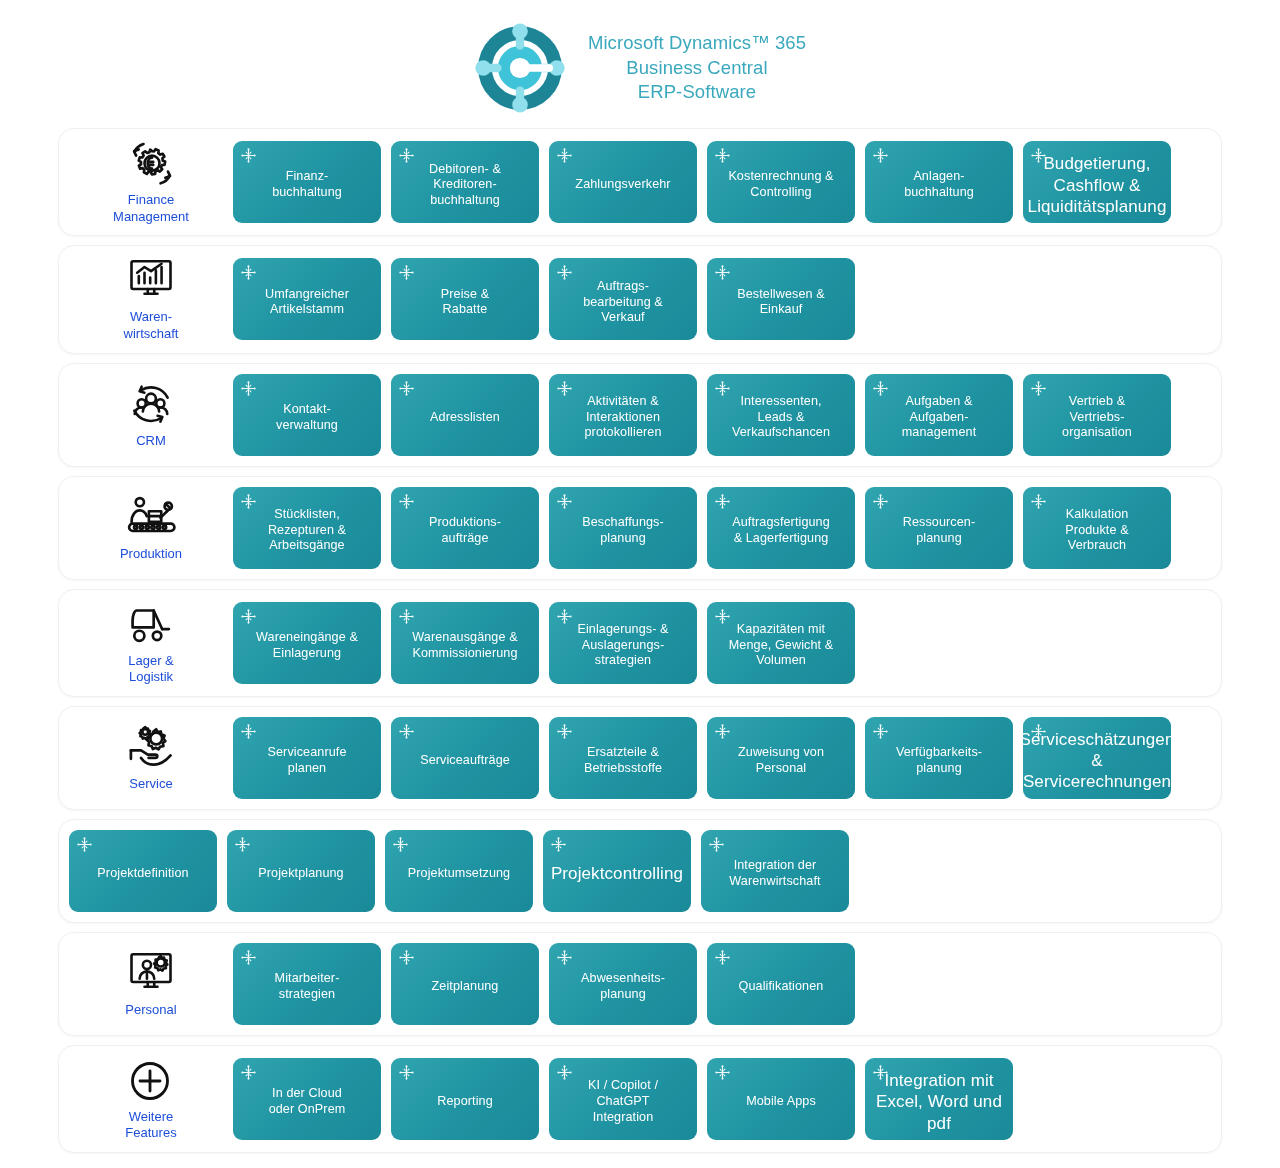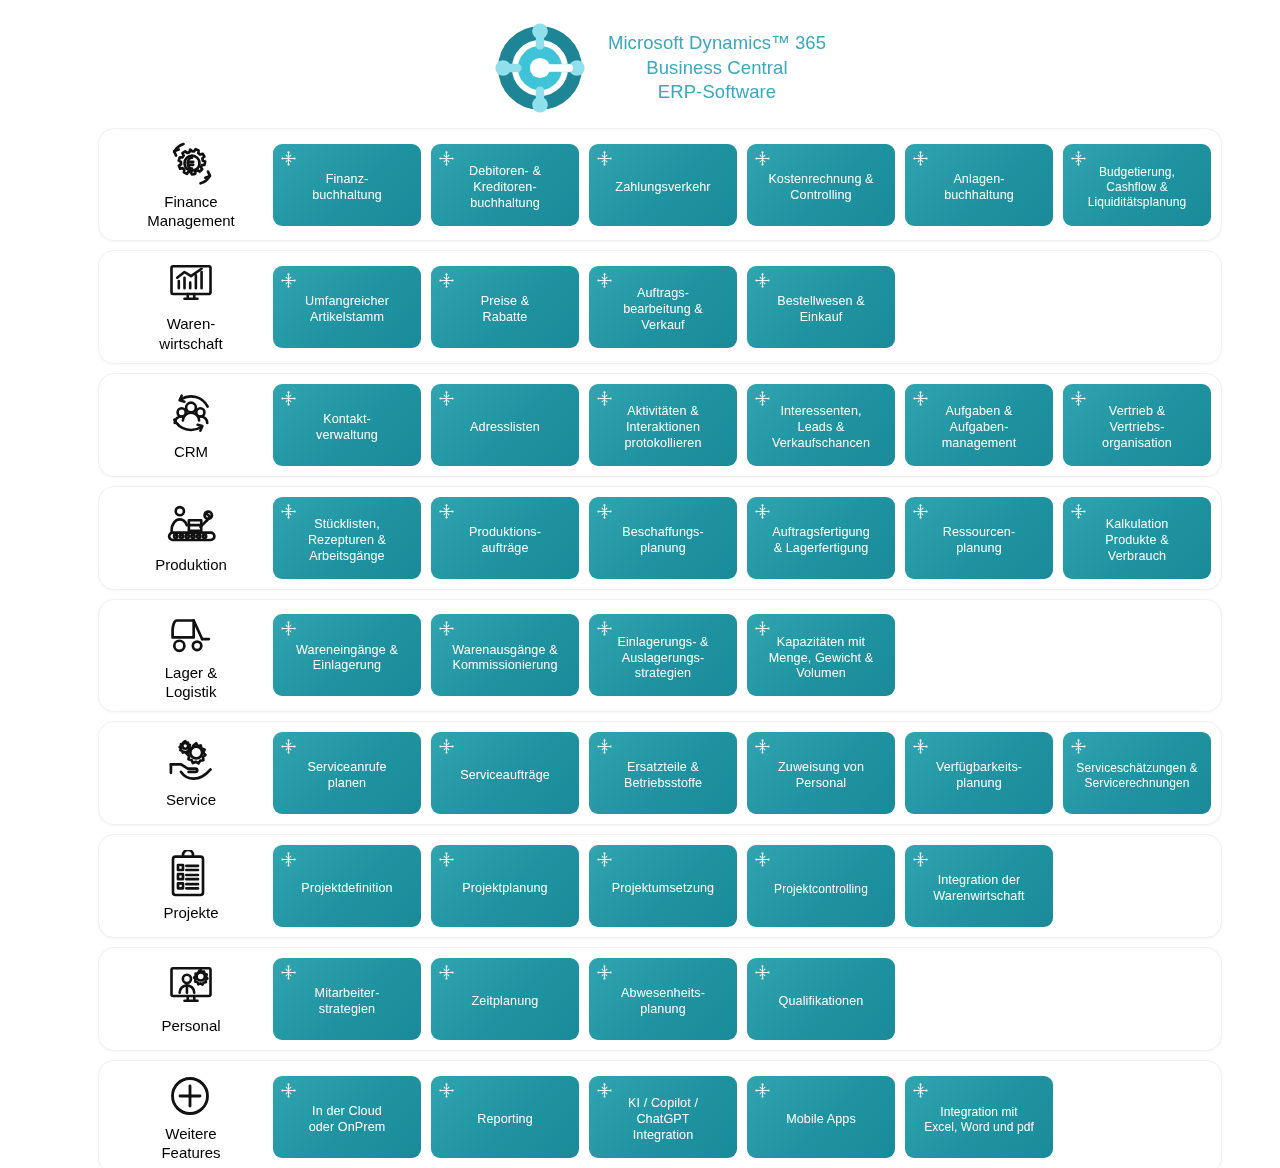--- a/index.html
+++ b/index.html
@@ -3,21 +3,21 @@
 <meta charset="utf-8">
 <style>
   * { box-sizing: border-box; }
   html, body {
     margin: 0; padding: 0;
     width: 1280px; height: 1168px;
     background: #ffffff;
     font-family: "Liberation Sans", sans-serif;
     -webkit-font-smoothing: antialiased;
   }
-  .page { width: 1280px; height: 1168px; position: relative; overflow: hidden; background:#fff;padding-left:40px; }
+  .page { width: 1280px; height: 1168px; position: relative; overflow: hidden; background:#fff; }
 
   
   .header {
     display: flex; align-items: center; justify-content: center;
     gap: 22px;
     padding-top: 22px; padding-bottom: 14px;
   }
   .logo { width: 92px; height: 92px; flex: 0 0 92px; }
   .brand {
     color: #3aa8bd;
@@ -46,22 +46,22 @@
     width: 164px;
     flex: 0 0 164px;
     display: flex;
     flex-direction: column;
     align-items: center;
     justify-content: center;
     gap: 5px;
   }
   .cat-icon { width: 52px; height: 48px; display:block; }
   .cat-label {
-    font-size: 15px;
-    color: #000000;
+    font-size: 13px;
+    color: #1d4ed8;
     line-height: 1.28;
     text-align: center;
     font-weight: 400;
     white-space: pre-line;
   }
 
   .tiles { display: flex; gap: 10px; flex: 1 1 auto; }
   .tile {
     position: relative;
     flex: 0 0 148px;
@@ -76,21 +76,21 @@
   }
   .tile-label {
     color: #ffffff;
     font-size: 12.6px;
     line-height: 1.25;
     text-align: center;
     white-space: pre-line;
     font-weight: 400;
     letter-spacing: .1px;
   }
-  .tile-label.wide { font-size: 12px; }
+  .tile-label.wide { font-size: 17px; }
   .tile-icon {
     position: absolute;
     top: 6px; left: 7px;
     width: 17px; height: 17px;
     opacity: .95;
   }
 </style>
 </head>
 <body>
 
@@ -783,33 +783,20 @@
                   <circle cx="20.6" cy="12" r="1.5"></circle>
     <circle cx="12" cy="12" r="1.8"></circle>
   </g>
 </svg></span>
             <div class="tile-label wide">Serviceschätzungen &amp;
 Servicerechnungen</div>
           </div>
         </div>
       </div>
       <div class="row">
-        <div class="cat">
-          <div class="cat-icon"><svg viewBox="0 0 52 60" width="46" height="50">
-     <g fill="none" stroke="#111" stroke-width="3.2" stroke-linecap="round" stroke-linejoin="round">
-       <rect x="8" y="8" width="36" height="46" rx="3"></rect>
-       <path d="M20 8V6a6 6 0 0 1 12 0v2"></path>
-       <rect x="14" y="18" width="6" height="6"></rect>
-       <rect x="14" y="29" width="6" height="6"></rect>
-       <rect x="14" y="40" width="6" height="6"></rect>
-       <path d="M24 19h14M24 24h14M24 30h14M24 35h14M24 41h14M24 46h14"></path>
-     </g>
-            </svg></div>
-          <div class="cat-label">Projekte</div>
-        </div>
         <div class="tiles">
           <div class="tile">
             <span class="tile-icon"><svg viewBox="0 0 24 24" width="17" height="17" aria-hidden="true">
   <g stroke="#ffffff" stroke-width="1.5" fill="none" stroke-linecap="round">
     <path d="M12 4.5v15M4.5 12h15"></path>
     <path d="M8.6 7.4l1.6 1.6M15.4 7.4l-1.6 1.6M8.6 16.6l1.6-1.6M15.4 16.6l-1.6-1.6"></path>
   </g>
   <g fill="#ffffff">
     <circle cx="12" cy="3.4" r="1.5"></circle>
                   <circle cx="12" cy="20.6" r="1.5"></circle>

